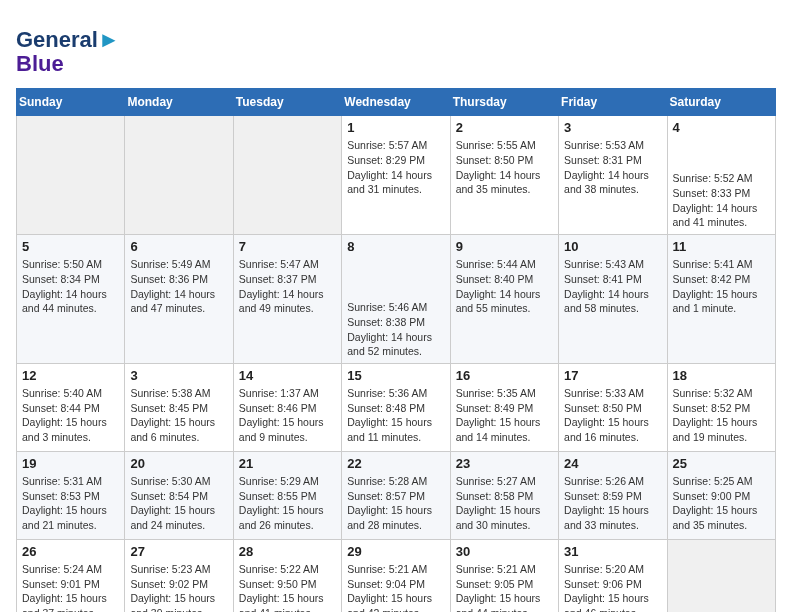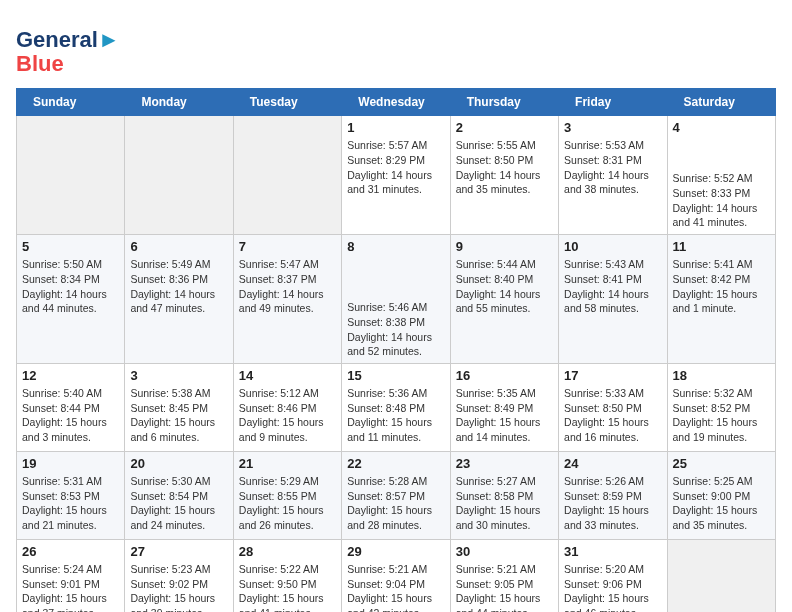--- a/index.html
+++ b/index.html
@@ -43,21 +43,21 @@
       color: #333;
     }
     .calendar {
       width: 100%;
       border-collapse: collapse;
       font-size: 11px;
     }
     .calendar th {
       background: #2d6db5;
       color: #fff;
-      padding: 6px 16px;
+      padding: 6px 2px;
       text-align: left;
       font-size: 12px;
       font-weight: bold;
       border: 1px solid #2d6db5;
     }
     .calendar td {
       border: 1px solid #ccc;
       vertical-align: top;
       padding: 4px 5px;
       height: 88px;
@@ -82,21 +82,21 @@
       background: #f0f0f0 !important;
     }
   </style>
 </head>
 <body>
 
 <div class="header">
   <div class="logo">
     <div>
       <div class="logo-text">
-        General<span>►</span><br><span style="color:#ef4444;">Blue</span>
+        General<span>►</span><br><span style="color:#4c1d95;">Blue</span>
       </div>
     </div>
   </div>
   <div class="title-block">
     <div class="month-title"></div>
     <div class="location"></div>
   </div>
 </div>
 
 <table class="calendar">
@@ -206,21 +206,21 @@
         </td>
         <td>
           <div class="day-num">3</div>
           <div class="day-info" style="white-space: pre-line;">Sunrise: 5:38 AM
 Sunset: 8:45 PM
 Daylight: 15 hours
 and 6 minutes.</div>
         </td>
         <td>
           <div class="day-num">14</div>
-          <div class="day-info" style="white-space: pre-line;">Sunrise: 5:12 AM
+          <div class="day-info" style="white-space: pre-line;">Sunrise: 1:37 AM
 Sunset: 8:46 PM
 Daylight: 15 hours
 and 9 minutes.</div>
         </td>
         <td>
           <div class="day-num">15</div>
           <div class="day-info" style="white-space: pre-line;">Sunrise: 5:36 AM
 Sunset: 8:48 PM
 Daylight: 15 hours
 and 11 minutes.</div>

